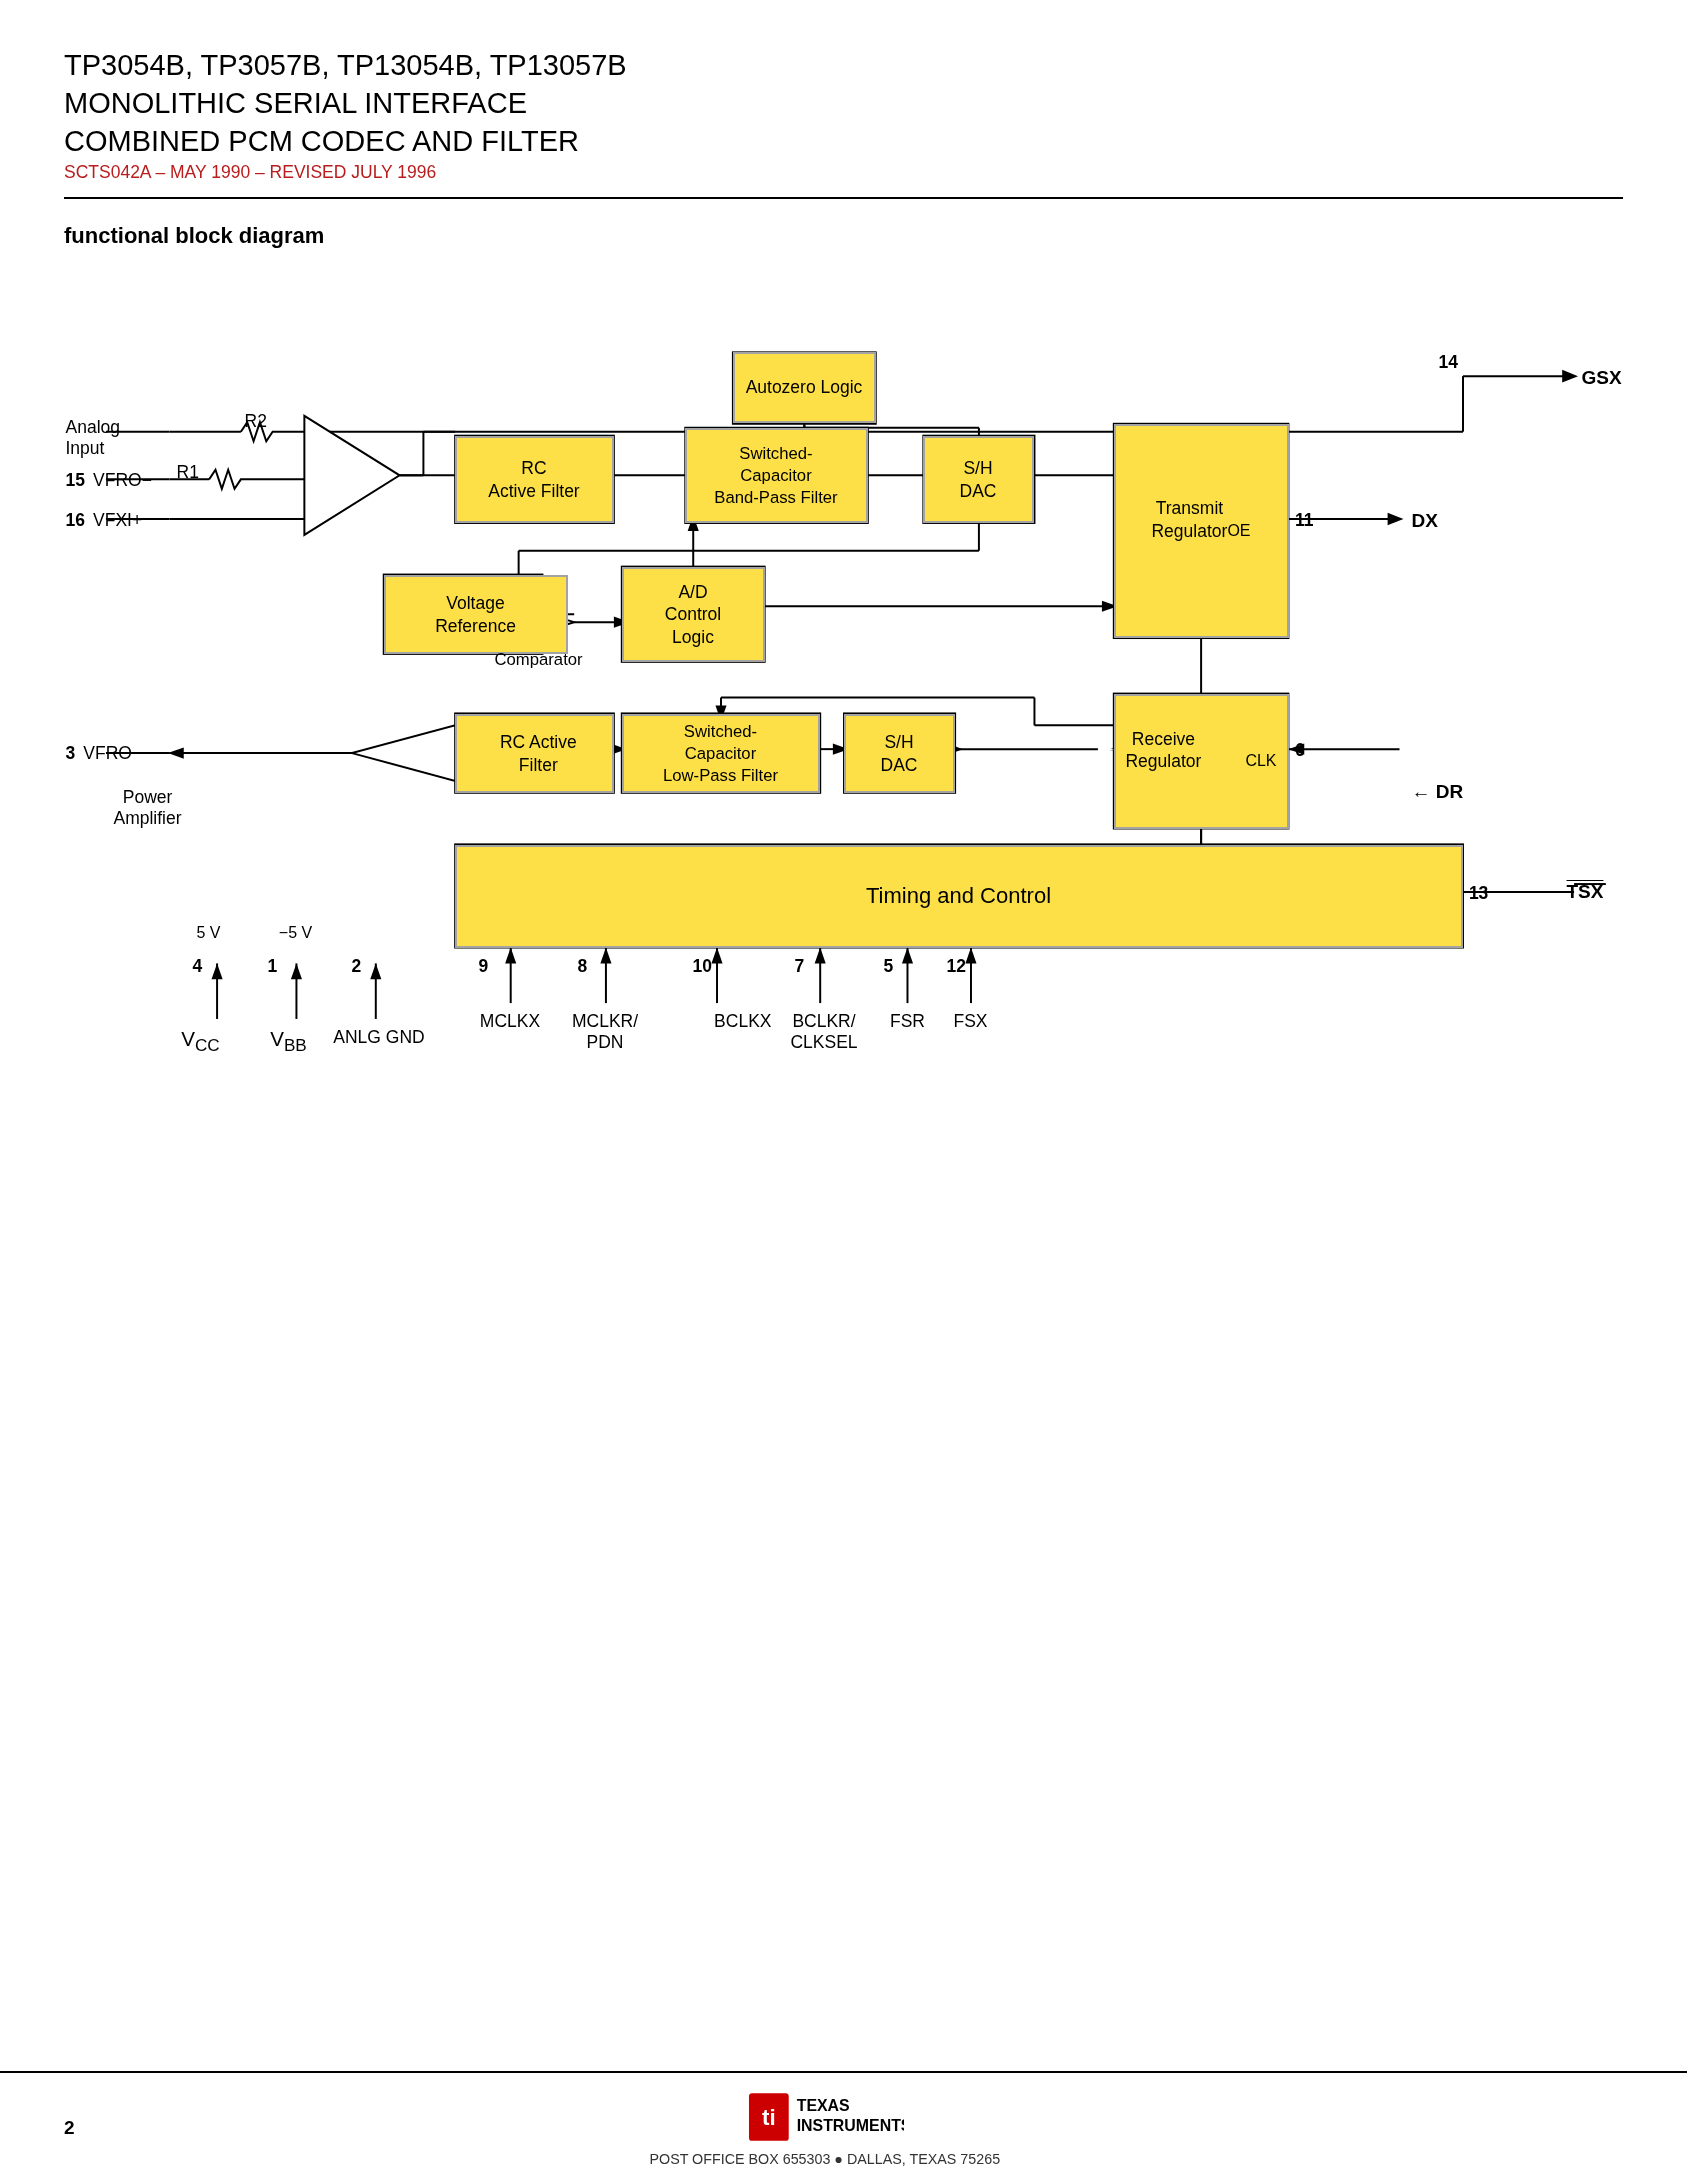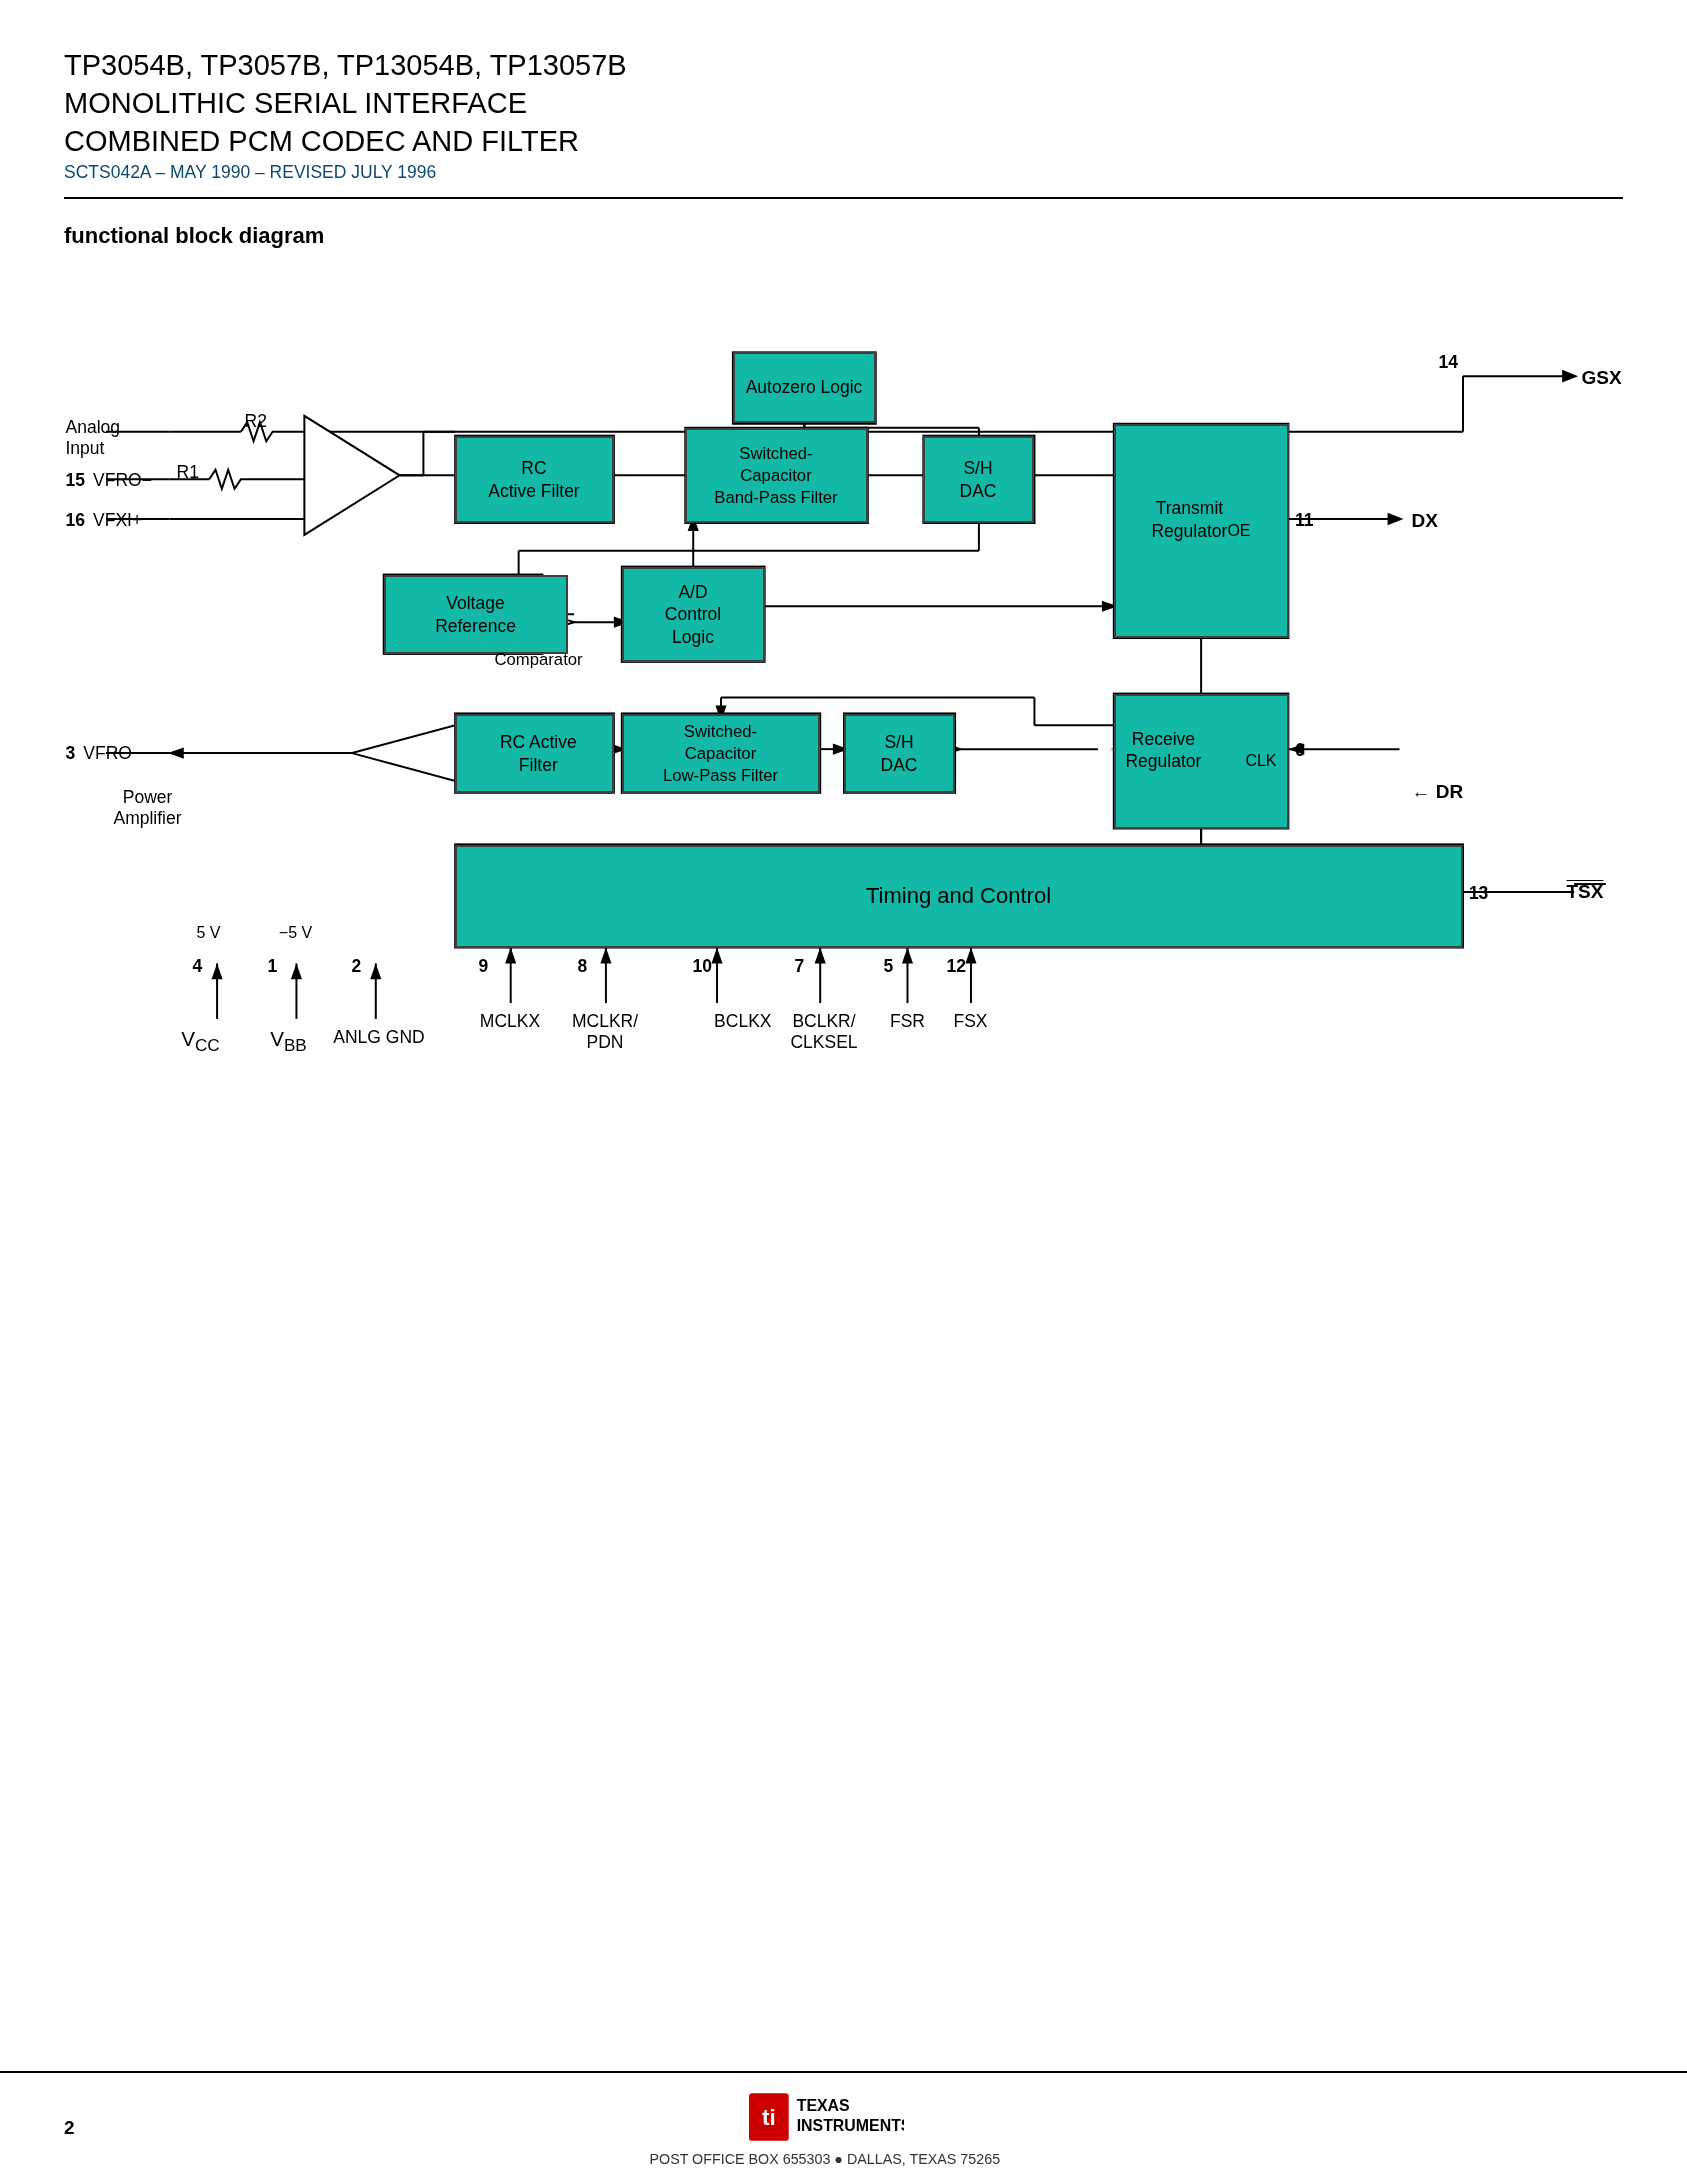--- a/index.html
+++ b/index.html
@@ -20,21 +20,21 @@
     }
 
     .header-title {
       font-size: 29px;
       font-weight: normal;
       line-height: 1.2;
       margin-bottom: 3.2px;
     }
     .header-subtitle {
       font-size: 17.5px;
-      color: #0c4a6e;
+      color: #b91c1c;
       margin-bottom: 1.6px;
     }
     .header-rule {
       border: none;
       border-top: 2.4px solid #000;
       margin: 14.3px 0 24px 0;
     }
 
     .section-title {
       font-size: 22px;
@@ -46,22 +46,22 @@
     .diagram-area {
       position: relative;
       width: 1556px;
       height: 1111px;
       margin: 0 auto;
     }
 
     
     .block-box {
       position: absolute;
-      border: 2px solid #404040;
-      background: #14b8a6;
+      border: 2px solid #a3a3a3;
+      background: #fde047;
       display: flex;
       align-items: center;
       justify-content: center;
       text-align: center;
       font-size: 19px;
       line-height: 1.3;
       padding: 6.4px;
     }
 
     

